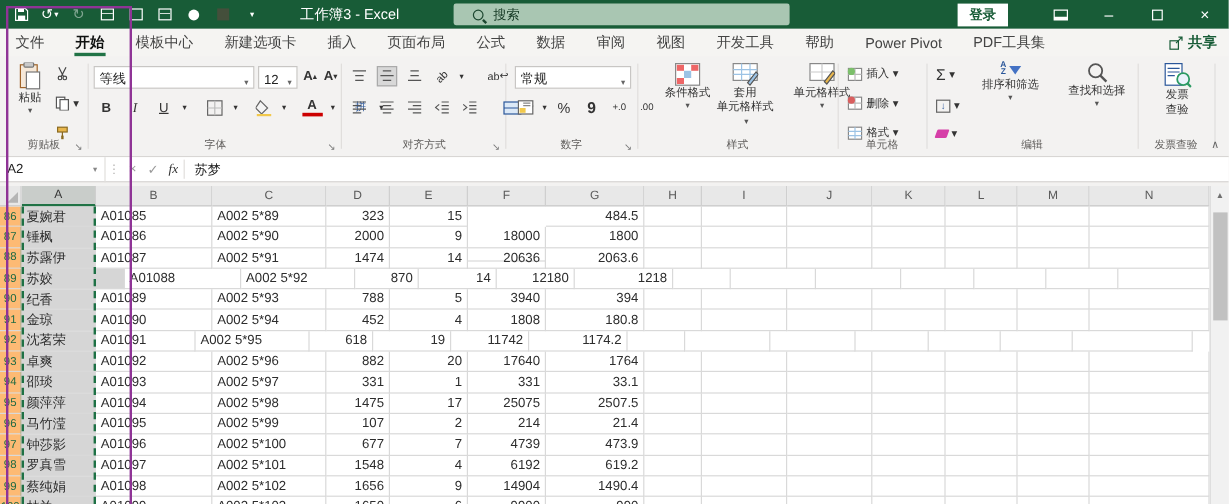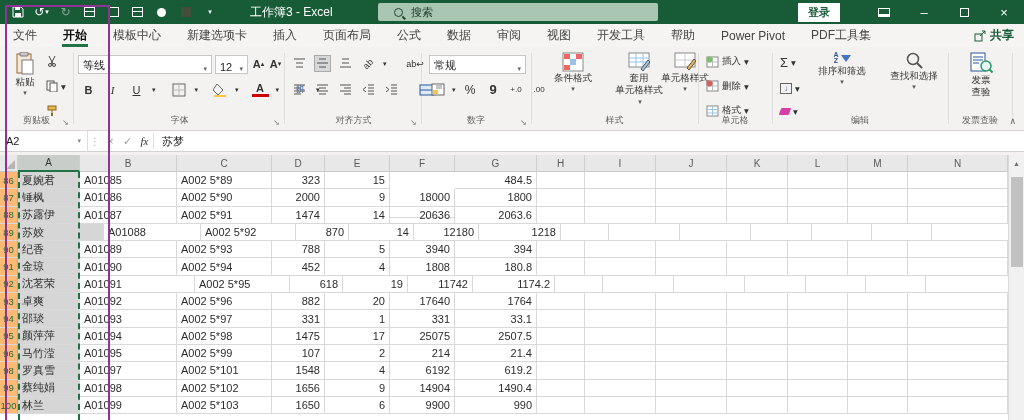--- a/index.html
+++ b/index.html
@@ -324,21 +324,21 @@
     <svg width="22" height="20" viewBox="0 0 22 20">
         <rect x="1" y="1" width="20" height="18" fill="#fff" stroke="#888"></rect>
         <rect x="2" y="2" width="6" height="5" fill="#e66"></rect>
         <rect x="14" y="2" width="6" height="5" fill="#e66"></rect>
         <rect x="2" y="13" width="6" height="5" fill="#e66"></rect>
         <rect x="8" y="7" width="6" height="6" fill="#9cc3e5"></rect>
       </svg>
     <span>条件格式</span>
     <span class="dd">▾</span>
   </div>
-  <div class="bigbtn" style="left:613px; width:52px;">
+  <div class="bigbtn" style="left:595px; width:52px;">
     <svg width="22" height="20" viewBox="0 0 22 20">
         <rect x="1" y="1" width="20" height="14" fill="#fff" stroke="#888"></rect>
         <path d="M1 6h20M1 10h20M8 1v14M15 1v14" stroke="#9cc3e5"></path>
         <path d="M20 8l-7 9 2 2 7-9z" fill="#9cc3e5" stroke="#555"></path>
       </svg>
     <span>套用</span>
     <span><span>单元格样式</span><span class="dd" style="margin-left:2px;">▾</span></span>
   </div>
   <div class="bigbtn" style="left:657px; width:56px;">
     <svg width="22" height="20" viewBox="0 0 22 20">
@@ -557,21 +557,21 @@
       <div class="g-cell" style="width: 71px;"></div>
       <div class="g-cell" style="width: 71px;"></div>
       <div class="g-cell" style="width: 61px;"></div>
       <div class="g-cell" style="width: 60px;"></div>
       <div class="g-cell" style="width: 60px;"></div>
       <div class="g-cell" style="width: 100px;"></div>
     </div>
     <div class="g-row">
       <div class="g-cell rowhdr" style="width: 18px;">92</div>
       <div class="g-cell cola" style="width: 62px;">沈茗荣</div>
-      <div class="g-cell" style="width: 115px;">A01091</div>
+      <div class="g-cell" style="width: 83px;">A01091</div>
       <div class="g-cell" style="width: 95px;">A002 5*95</div>
       <div class="g-cell num" style="width: 53px;">618</div>
       <div class="g-cell num" style="width: 65px;">19</div>
       <div class="g-cell num" style="width: 65px;">11742</div>
       <div class="g-cell num" style="width: 82px;">1174.2</div>
       <div class="g-cell" style="width: 48px;"></div>
       <div class="g-cell" style="width: 71px;"></div>
       <div class="g-cell" style="width: 71px;"></div>
       <div class="g-cell" style="width: 61px;"></div>
       <div class="g-cell" style="width: 60px;"></div>
@@ -640,20 +640,37 @@
       <div class="g-cell num" style="width: 82px;">21.4</div>
       <div class="g-cell" style="width: 48px;"></div>
       <div class="g-cell" style="width: 71px;"></div>
       <div class="g-cell" style="width: 71px;"></div>
       <div class="g-cell" style="width: 61px;"></div>
       <div class="g-cell" style="width: 60px;"></div>
       <div class="g-cell" style="width: 60px;"></div>
       <div class="g-cell" style="width: 100px;"></div>
     </div>
     <div class="g-row">
+      <div class="g-cell rowhdr" style="width: 18px;">97</div>
+      <div class="g-cell cola" style="width: 62px;">钟莎影</div>
+      <div class="g-cell" style="width: 97px;">A01096</div>
+      <div class="g-cell" style="width: 95px;">A002 5*100</div>
+      <div class="g-cell num" style="width: 53px;">677</div>
+      <div class="g-cell num" style="width: 65px;">7</div>
+      <div class="g-cell num" style="width: 65px;">4739</div>
+      <div class="g-cell num" style="width: 82px;">473.9</div>
+      <div class="g-cell" style="width: 48px;"></div>
+      <div class="g-cell" style="width: 71px;"></div>
+      <div class="g-cell" style="width: 71px;"></div>
+      <div class="g-cell" style="width: 61px;"></div>
+      <div class="g-cell" style="width: 60px;"></div>
+      <div class="g-cell" style="width: 60px;"></div>
+      <div class="g-cell" style="width: 100px;"></div>
+    </div>
+    <div class="g-row">
       <div class="g-cell rowhdr" style="width: 18px;">98</div>
       <div class="g-cell cola" style="width: 62px;">罗真雪</div>
       <div class="g-cell" style="width: 97px;">A01097</div>
       <div class="g-cell" style="width: 95px;">A002 5*101</div>
       <div class="g-cell num" style="width: 53px;">1548</div>
       <div class="g-cell num" style="width: 65px;">4</div>
       <div class="g-cell num" style="width: 65px;">6192</div>
       <div class="g-cell num" style="width: 82px;">619.2</div>
       <div class="g-cell" style="width: 48px;"></div>
       <div class="g-cell" style="width: 71px;"></div>

